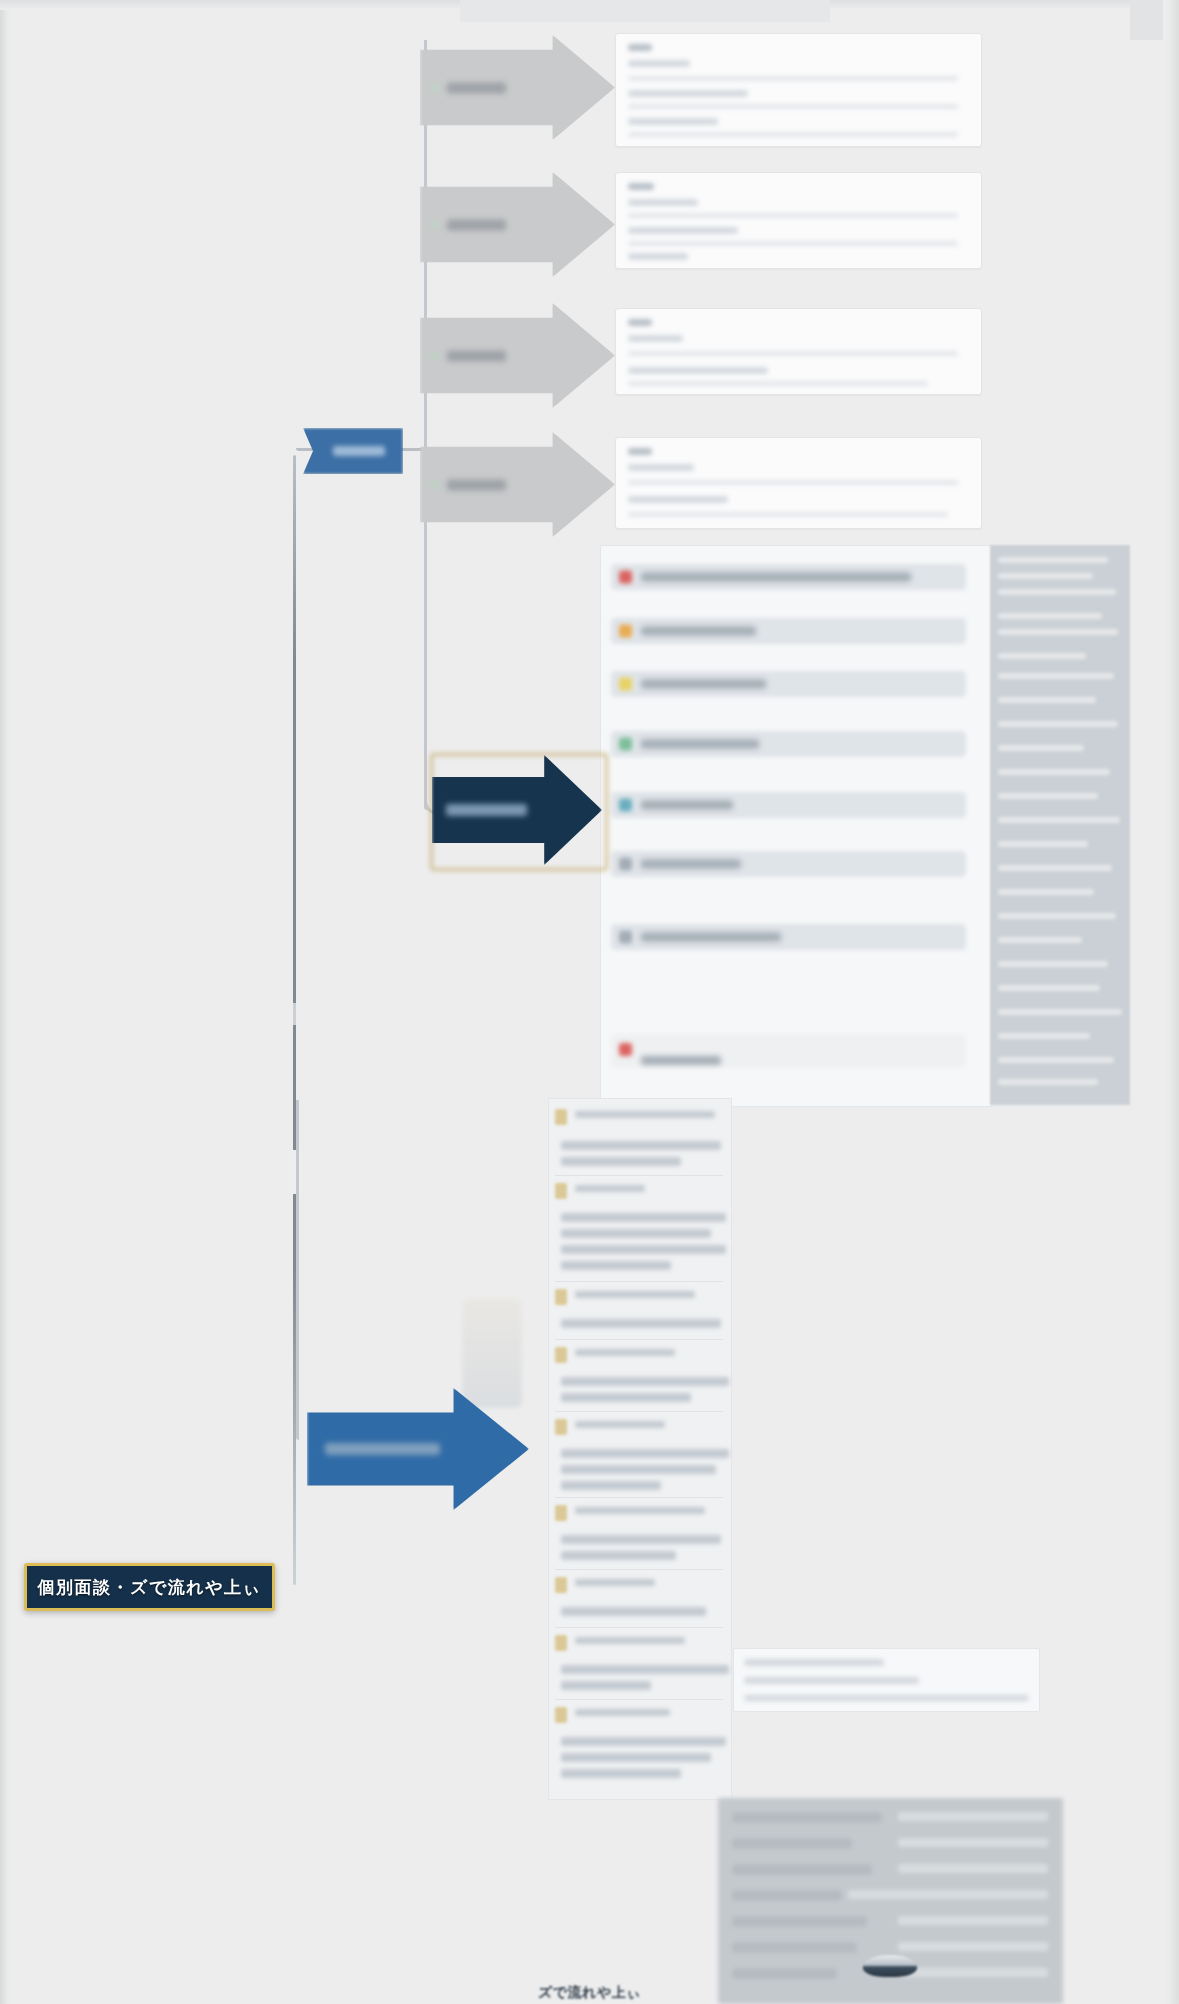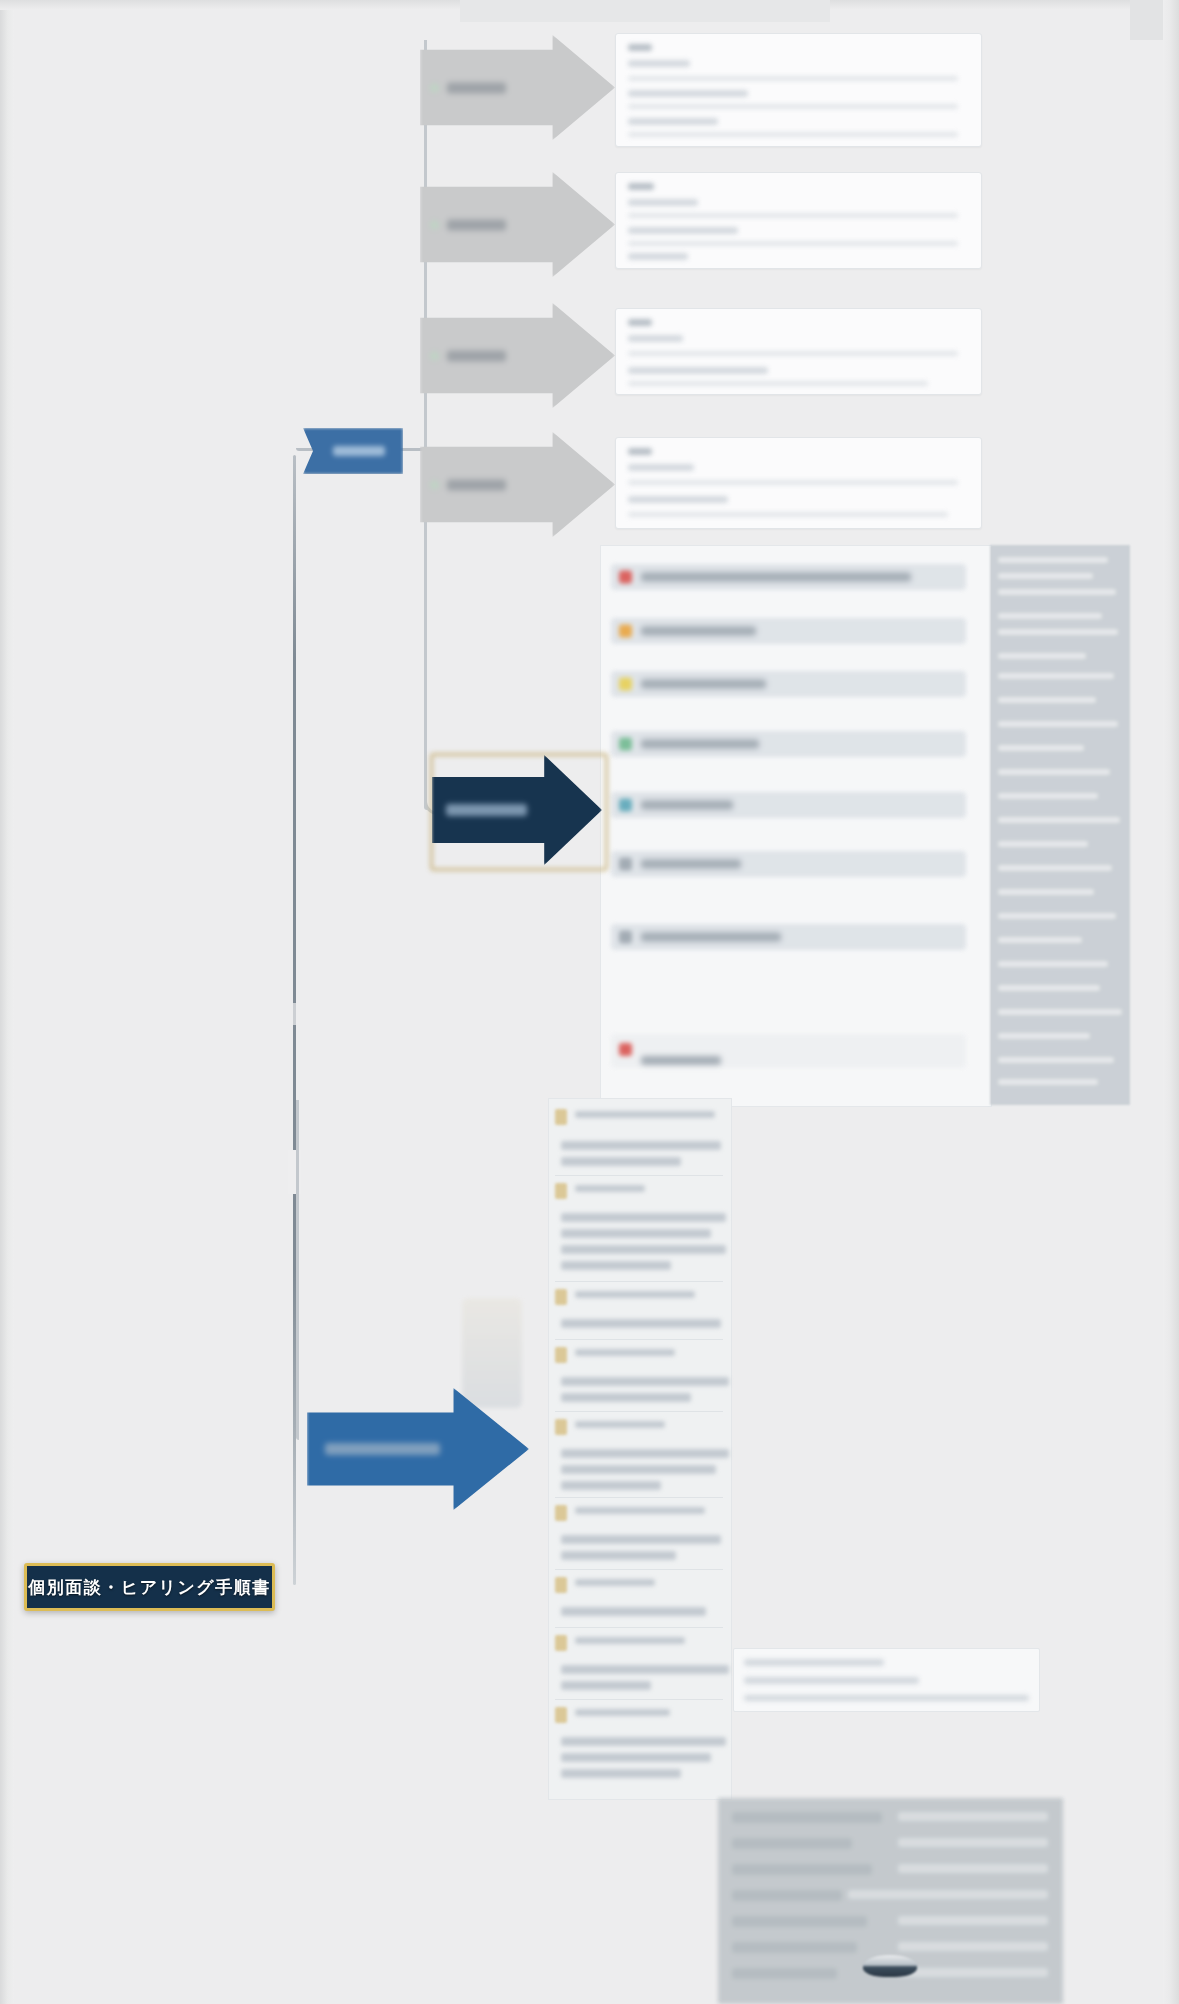--- a/index.html
+++ b/index.html
@@ -443,18 +443,19 @@
     <span class="bp-dark" style="left:14px;top:92px;width:110px;"></span>
     <span class="bp-line" style="left:130px;top:92px;width:200px;"></span>
     <span class="bp-dark" style="left:14px;top:118px;width:135px;"></span>
     <span class="bp-line" style="left:180px;top:118px;width:150px;"></span>
     <span class="bp-dark" style="left:14px;top:144px;width:125px;"></span>
     <span class="bp-line" style="left:180px;top:144px;width:150px;"></span>
     <span class="bp-dark" style="left:14px;top:170px;width:105px;"></span>
     <span class="bp-line" style="left:180px;top:170px;width:150px;"></span>
   </div>
   <div class="bottom-badge" style="left:890px;top:1955px;"></div>
+  <div class="bottom-caption">ズで流れや上ぃ</div>
 
   <div class="title-badge">
-    <span>個別面談・ヒアリング手順書</span>
+    <span>個別面談・ズで流れや上ぃ</span>
   </div>
 
 </div>
 
 </body></html>

